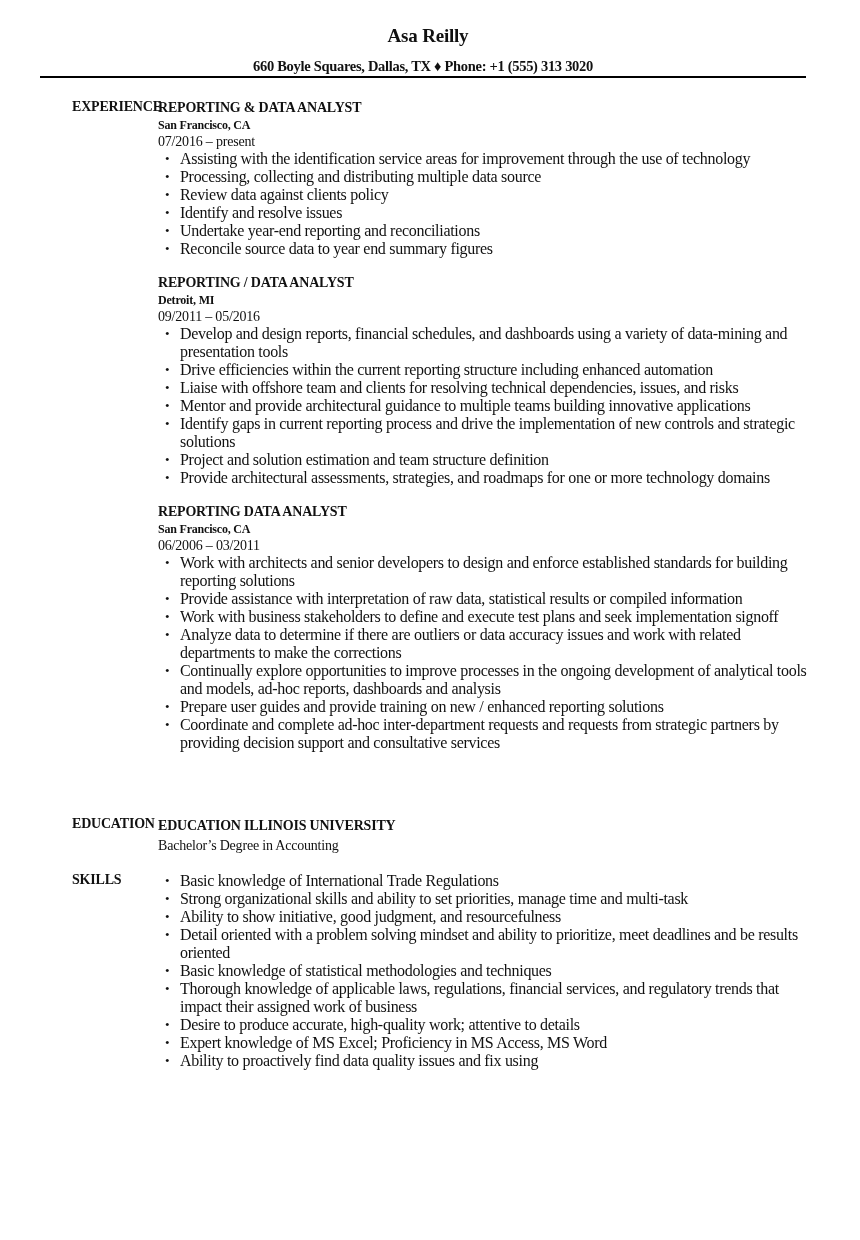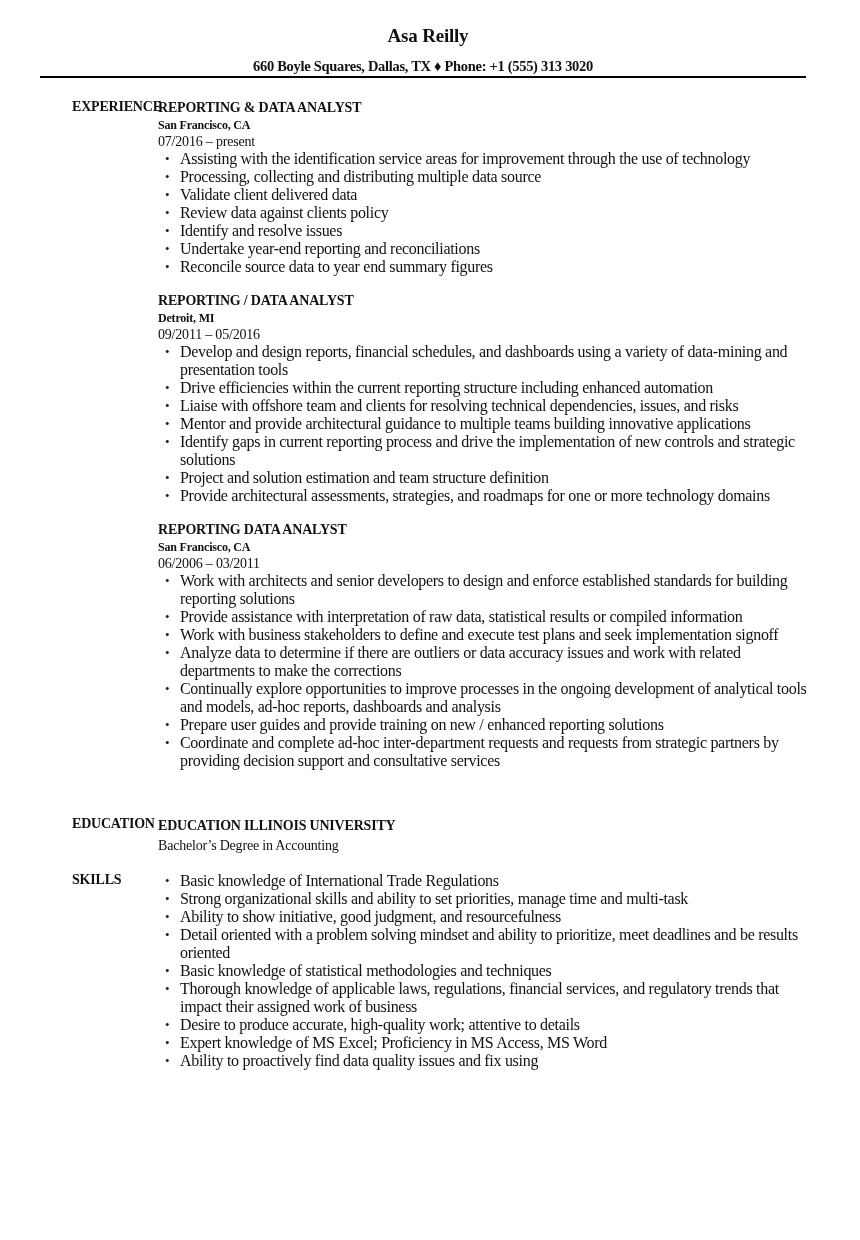--- a/index.html
+++ b/index.html
@@ -53,21 +53,20 @@
   <div class="sec-label">EXPERIENCE</div>
   <div class="content">
 
     <div class="job">
       <div class="job-title">REPORTING &amp; DATA ANALYST</div>
       <div class="job-loc">San Francisco, CA</div>
       <div class="job-dates">07/2016 – present</div>
       <ul>
         <li>Assisting with the identification service areas for improvement through the use of technology</li>
         <li>Processing, collecting and distributing multiple data source</li>
-        <li>Validate client delivered data</li>
         <li>Review data against clients policy</li>
         <li>Identify and resolve issues</li>
         <li>Undertake year-end reporting and reconciliations</li>
         <li>Reconcile source data to year end summary figures</li>
       </ul>
     </div>
 
     <div class="job">
       <div class="job-title">REPORTING / DATA ANALYST</div>
       <div class="job-loc">Detroit, MI</div>

